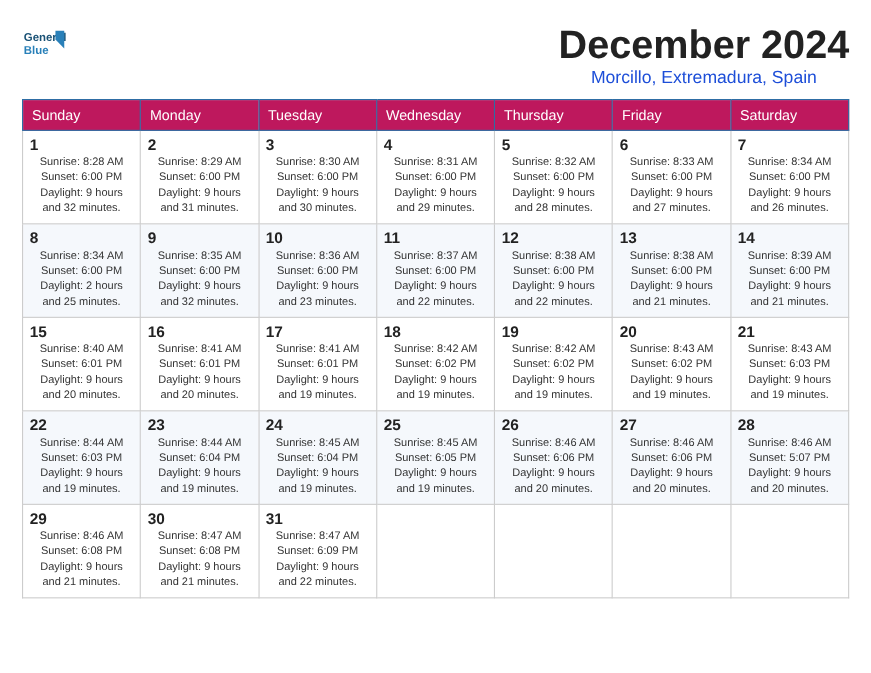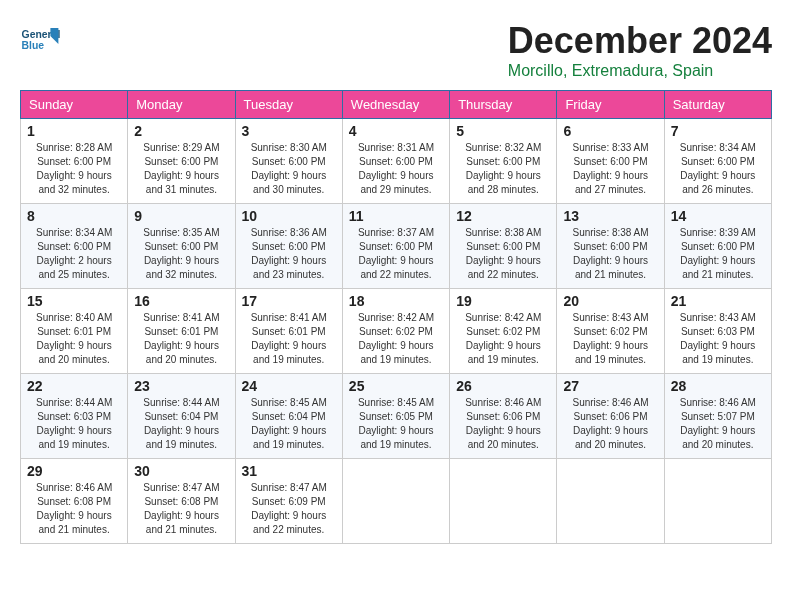--- a/index.html
+++ b/index.html
@@ -22,38 +22,38 @@
       font-size: 18px;
       font-weight: bold;
       color: #1a5276;
     }
     .logo-icon {
       width: 40px;
       height: 40px;
       margin-right: 4px;
     }
     .title-section {
-      text-align: left;
+      text-align: center;
     }
     .month-title {
       font-size: 36px;
       font-weight: bold;
       color: #222;
     }
     .subtitle {
       font-size: 16px;
-      color: #15803d;
+      color: #1d4ed8;
     }
     .calendar {
       width: 100%;
       border-collapse: collapse;
       font-size: 11px;
     }
     .calendar th {
-      background-color: #ec4899;
+      background-color: #be185d;
       color: white;
       text-align: left;
       padding: 6px 8px;
       font-size: 13px;
       font-weight: normal;
       border: 1px solid #2e6da4;
     }
     .calendar td {
       border: 1px solid #ccc;
       vertical-align: top;

